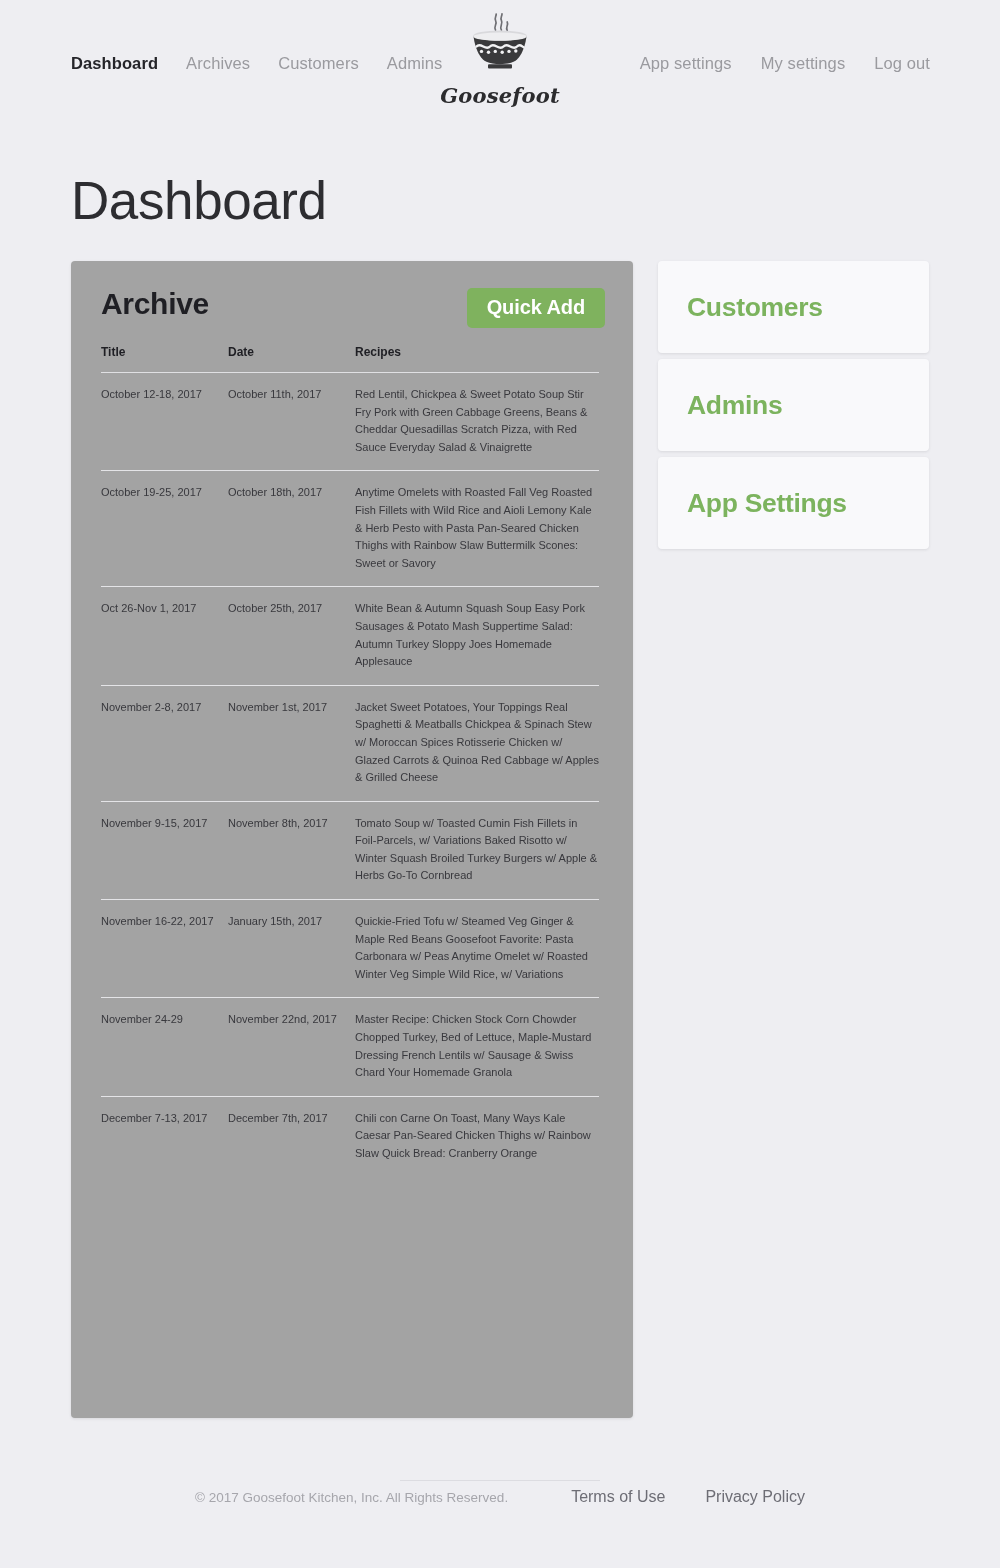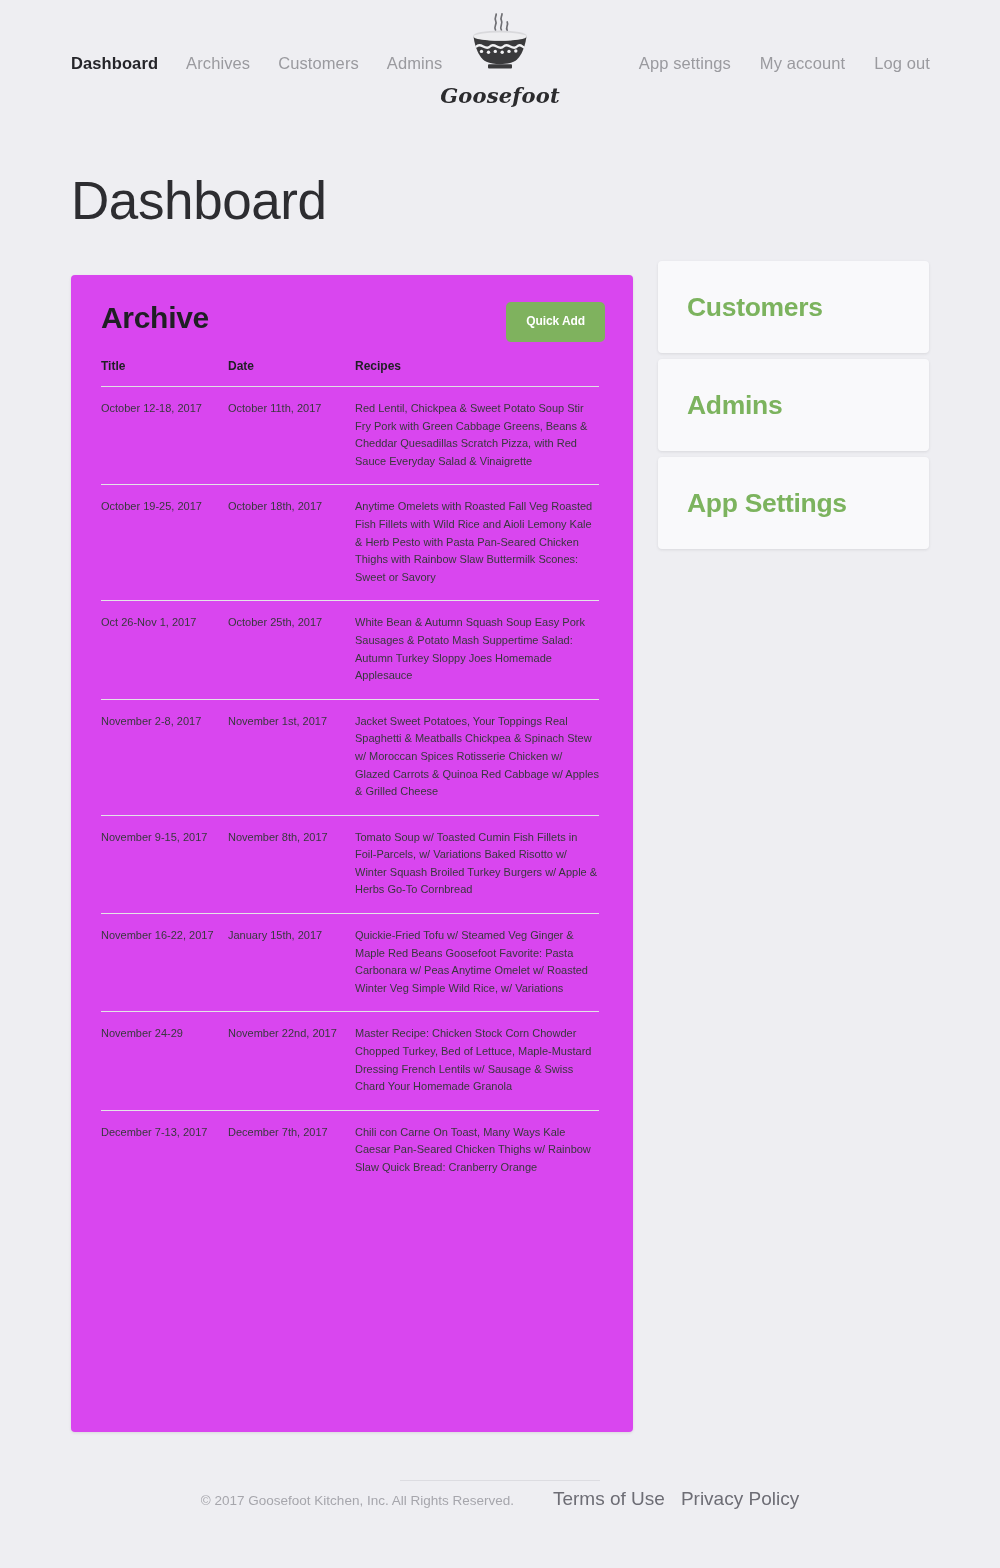--- a/index.html
+++ b/index.html
@@ -95,24 +95,24 @@
     position: absolute;
     left: 71px;
     top: 261px;
     width: 858px;
   }
 
   
   .archive-card {
     position: absolute;
     left: 0;
-    top: 14px;
+    top: 0;
     width: 562px;
     min-height: 1157px;
-    background: #d946ef;
+    background: #a3a3a3;
     border-radius: 4px;
     box-shadow: 0 1px 3px rgba(30,30,40,0.10);
   }
 
   .archive-head {
     position: relative;
     height: 84px;
   }
   .archive-title {
     position: absolute;
@@ -125,21 +125,21 @@
   }
   .quick-add {
     position: absolute;
     right: 28px;
     top: 27px;
     background: #7fb25e;
     color: #ffffff;
     border: none;
     border-radius: 5px;
     font-family: "Liberation Sans", sans-serif;
-    font-size: 12px;
+    font-size: 20px;
     font-weight: 700;
     letter-spacing: -0.1px;
     padding: 11px 20px 12px;
     cursor: pointer;
     line-height: 17px;
   }
 
   table.archive-table {
     width: 498px;
     margin: 0 30px 34px 30px;
@@ -210,30 +210,30 @@
     position: absolute;
     left: 400px;
     top: -8px;
     width: 200px;
     height: 1px;
     background: #dcdce1;
   }
   .footer-inner {
     display: inline-flex;
     align-items: baseline;
-    gap: 16px;
+    gap: 40px;
     white-space: nowrap;
   }
   .footer-copy {
     font-size: 13.5px;
     color: #a6a6ac;
     margin-right: 23px;
   }
   .footer-link {
-    font-size: 19px;
+    font-size: 16px;
     color: #6d6d75;
     cursor: pointer;
     text-align: center;
   }
 </style>
 </head>
 <body>
 
 <div class="page">
 
@@ -270,21 +270,21 @@
           <circle cx="52.8" cy="43.0" r="1.7"></circle>
         </g>
 
         <rect x="25" y="56.2" width="24" height="4.4" rx="1" fill="#3a3a3c"></rect>
       </svg>
       <span class="logo-word">Goosefoot</span>
     </div>
 
     <nav class="nav-right">
       <span class="nav-link">App settings</span>
-      <span class="nav-link">My account</span>
+      <span class="nav-link">My settings</span>
       <span class="nav-link">Log out</span>
     </nav>
   </div>
 
   <h1 class="page-title">Dashboard</h1>
 
   <div class="content">
 
     <section class="archive-card">
       <div class="archive-head">

